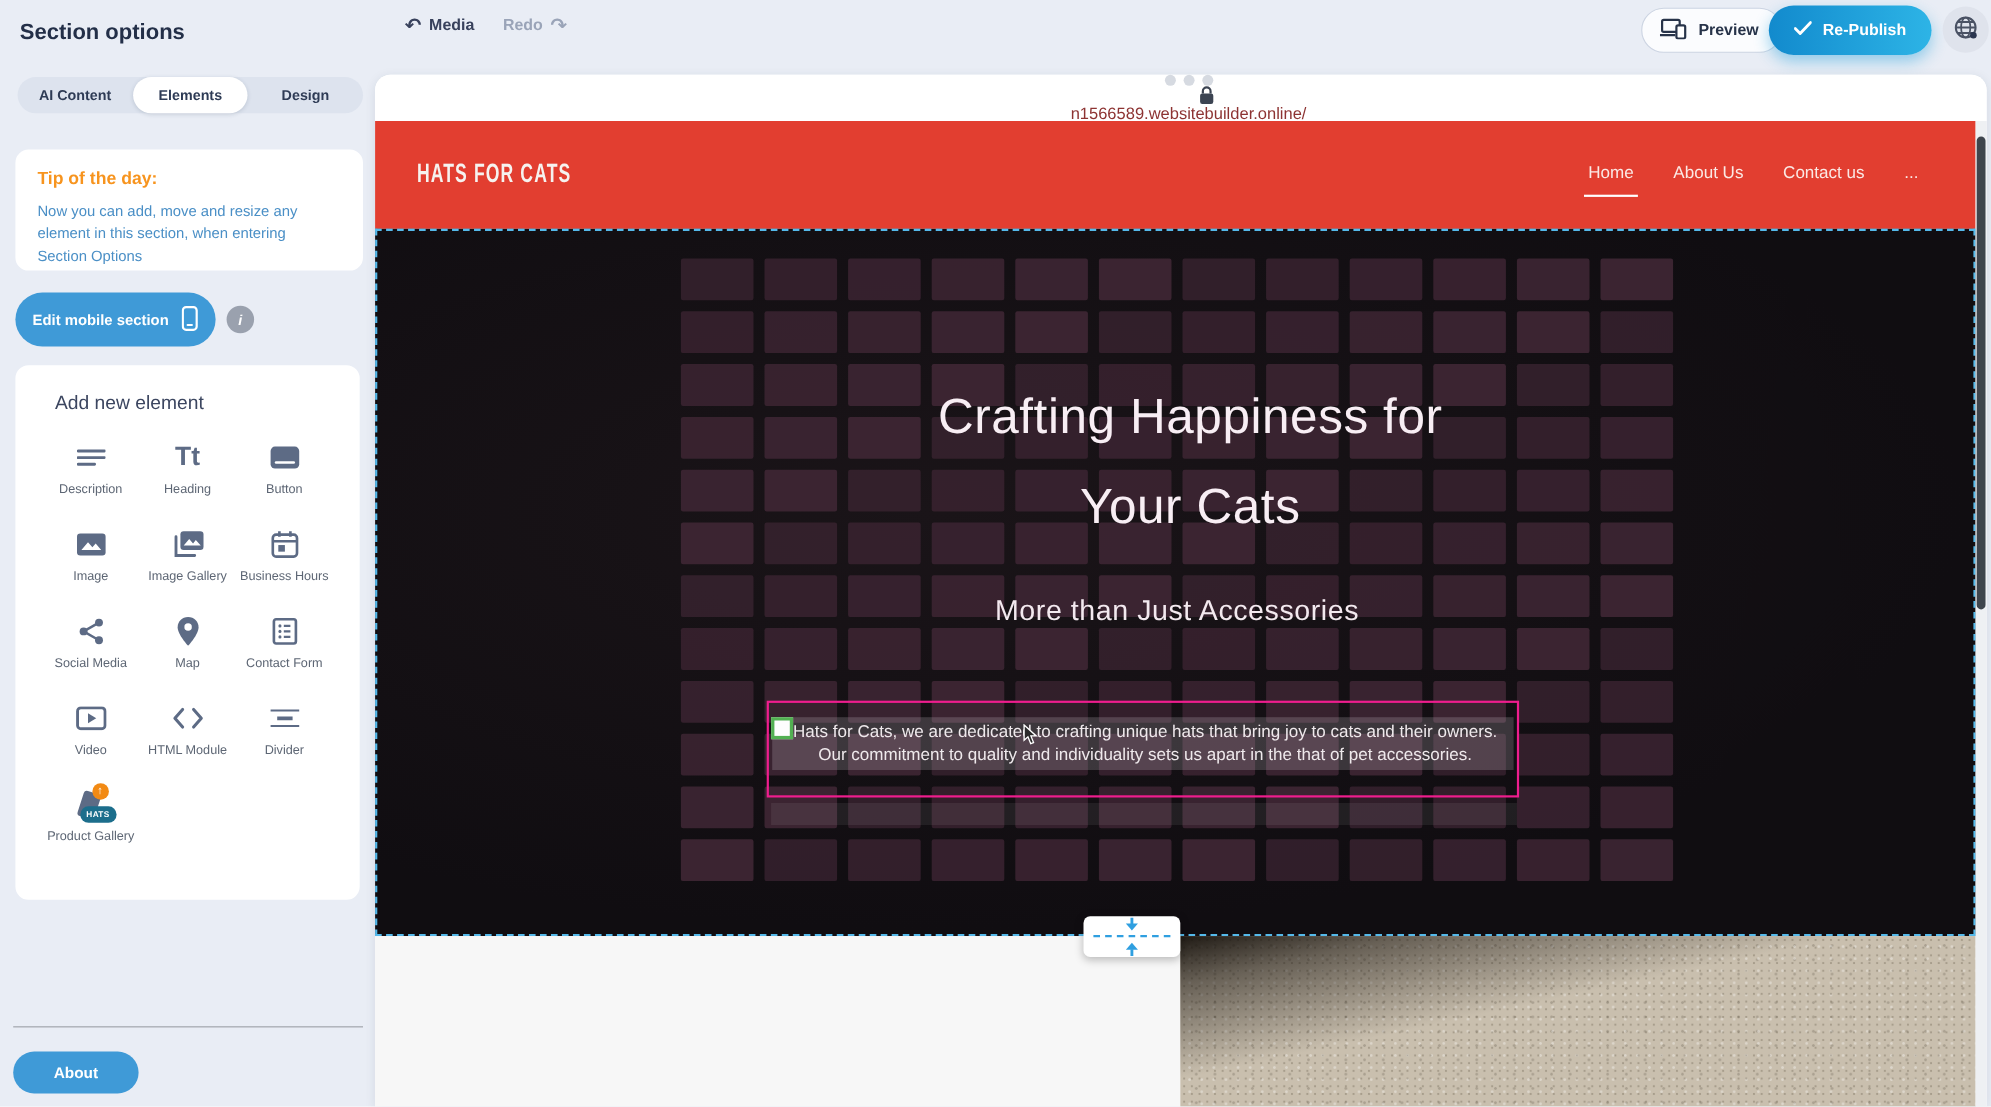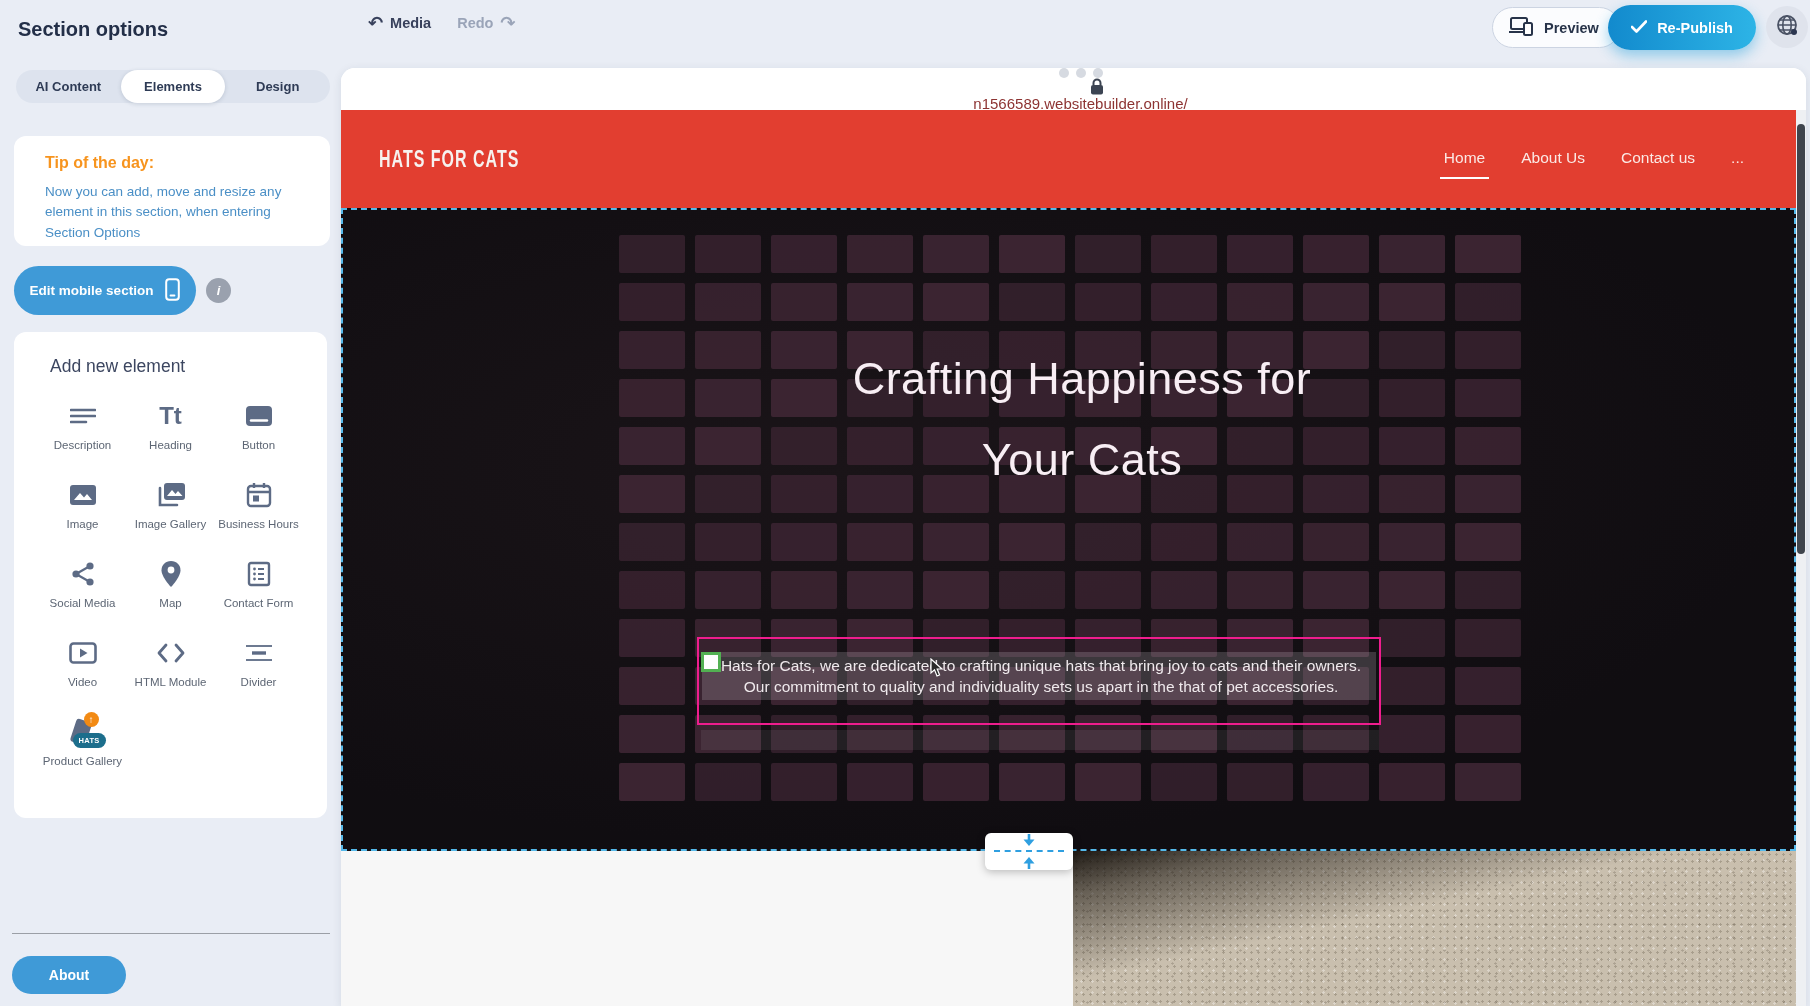--- a/index.html
+++ b/index.html
@@ -16,21 +16,21 @@
   .preview-btn { position:absolute; left:1492px; top:7px; height:41px; padding:0 20px 0 16px; border:1px solid #ccd4e2; border-radius:22px; background:#fbfcfe; display:flex; align-items:center; gap:9px; color:#273349; font-weight:bold; font-size:14.5px; cursor:pointer; }
   .republish-btn { position:absolute; left:1608px; top:5px; width:148px; height:45px; border:none; border-radius:24px; background:linear-gradient(90deg,#128acd,#2db4e6); display:flex; align-items:center; justify-content:center; gap:10px; color:#ffffff; font-weight:bold; font-size:14.5px; box-shadow:0 6px 14px rgba(34,160,220,.45); cursor:pointer; }
   .globe-btn { position:absolute; left:1766px; top:6px; width:42px; height:42px; border-radius:50%; background:#dfe3ec; display:flex; align-items:center; justify-content:center; cursor:pointer; }
 
   
   .sidebar { position:absolute; left:0; top:0; width:341px; height:1006px; }
   .sidebar-title { position:absolute; left:18px; top:18px; font-size:20px; font-weight:bold; color:#232f48; }
   .tabs { position:absolute; left:16px; top:70px; width:314px; height:33px; background:#dde3ee; border-radius:17px; display:flex; align-items:center; }
   .tab { flex:1; height:33px; display:flex; align-items:center; justify-content:center; font-size:13px; font-weight:bold; color:#2e3b55; border-radius:17px; cursor:pointer; }
   .tab.active { background:#ffffff; box-shadow:0 1px 4px rgba(40,60,90,.18); }
-  .tip-card { position:absolute; left:14px; top:136px; width:316px; height:110px; background:#ffffff; border-radius:12px; padding:18px 31px; }
+  .tip-card { position:absolute; left:14px; top:136px; width:316px; height:110px; background:#ffffff; border-radius:12px; padding:18px 20px; }
   .tip-title { color:#f7941e; font-weight:bold; font-size:16px; }
   .tip-body { margin-top:10px; color:#4a8fc6; font-size:13.5px; line-height:1.5; max-width:262px; }
   .edit-mobile-btn { position:absolute; left:14px; top:266px; width:182px; height:49px; border:none; border-radius:25px; background:#3f9ad7; color:#fff; font-weight:bold; font-size:13.5px; display:flex; align-items:center; justify-content:center; gap:12px; cursor:pointer; }
   .info-btn { position:absolute; left:206px; top:278px; width:25px; height:25px; border-radius:50%; background:#9aa1ae; color:#fff; font-weight:bold; font-size:13px; display:flex; align-items:center; justify-content:center; font-style:italic; cursor:pointer; }
   .add-card { position:absolute; left:14px; top:332px; width:313px; height:486px; background:#ffffff; border-radius:12px; padding:24px 0 0 0; }
   .add-title { font-size:17.5px; color:#3c4660; padding-left:36px; }
   .elements-grid { display:grid; grid-template-columns:repeat(3,88px); justify-content:center; row-gap:13px; margin-top:24px; }
   .element-item { display:flex; flex-direction:column; align-items:center; gap:7px; min-height:66px; cursor:pointer; }
   .element-item .icon { width:32px; height:30px; display:flex; align-items:center; justify-content:center; color:#5d6b85; }
   .element-item .label { font-size:11.5px; color:#5d6674; text-align:center; line-height:1.3; }
@@ -486,20 +486,21 @@
           <div class="tile" style="opacity: 0.72;"></div>
           <div class="tile" style="opacity: 0.77;"></div>
           <div class="tile" style="opacity: 0.82;"></div>
           <div class="tile" style="opacity: 0.87;"></div>
           <div class="tile" style="opacity: 0.92;"></div>
         </div>
       <div class="hero-heading">
         <div>Crafting Happiness for</div>
         <div>Your Cats</div>
       </div>
+      <div class="hero-sub">More than Just Accessories</div>
 
       <div class="desc-box">
         <div class="desc-band"></div>
         <div class="desc-handle"></div>
         <div class="desc-text">
           <div>Hats for Cats, we are dedicated to crafting unique hats that bring joy to cats and their owners.</div>
           <div>Our commitment to quality and individuality sets us apart in the that of pet accessories.</div>
         </div>
       </div>
       <div class="faint-band"></div>

